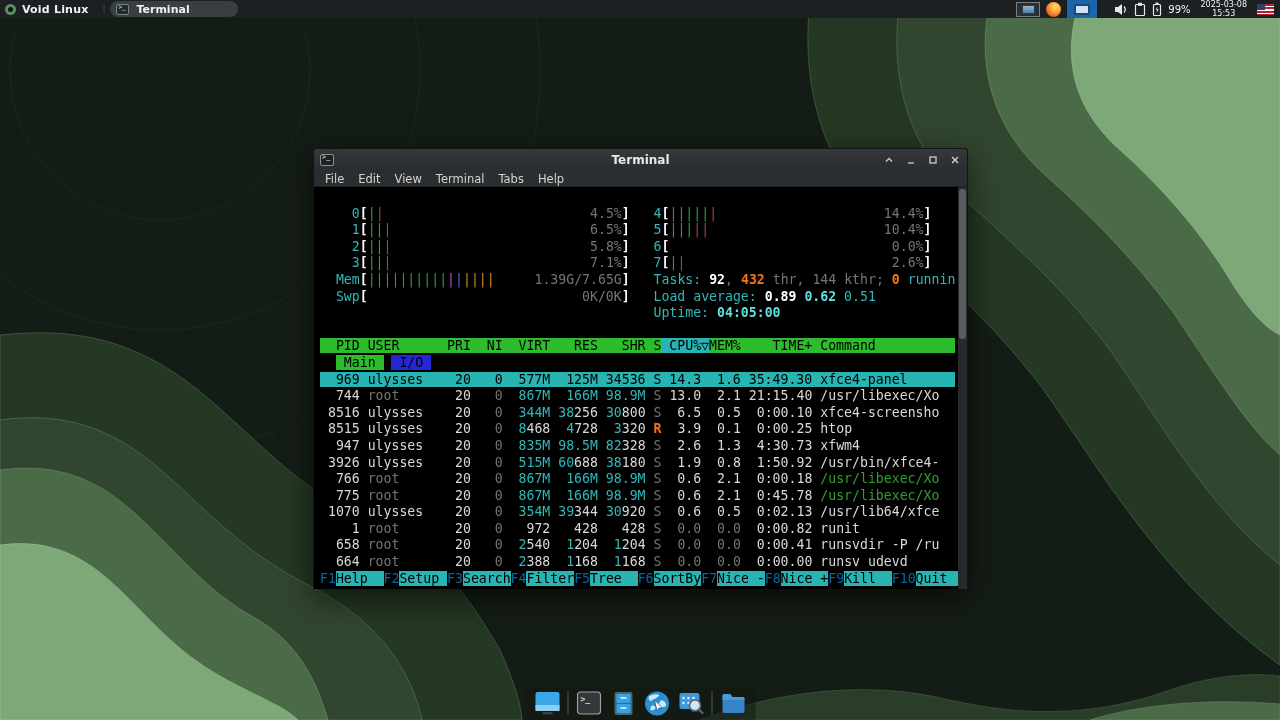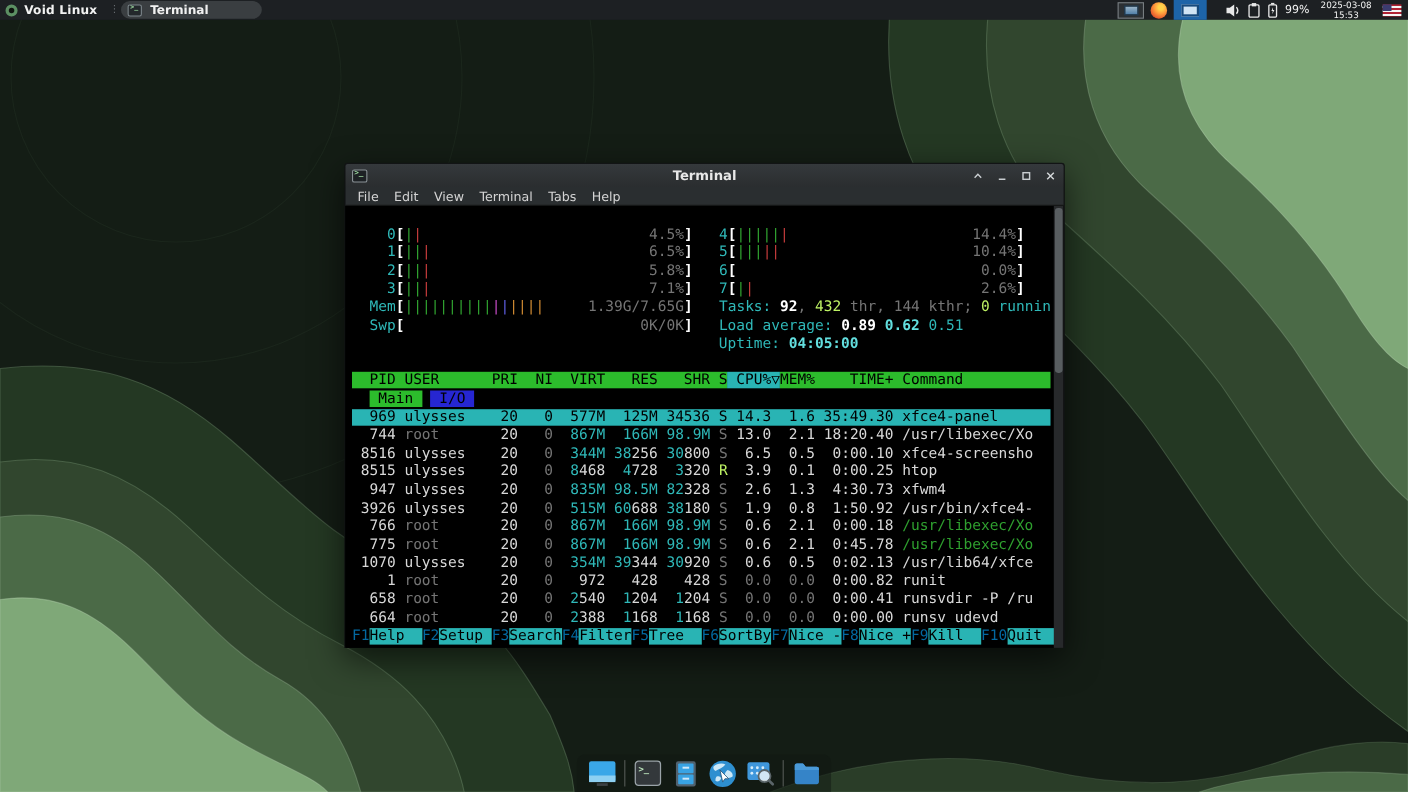--- a/index.html
+++ b/index.html
@@ -53,21 +53,21 @@
   .menubar { height:17px; background:#2a2e30; border-bottom:1px solid #1e2122;
              display:flex; align-items:flex-end; padding-left:4px; }
   .menu-item { font-size:11.5px; color:#d4d4d4; padding:0 7px; }
 
   
   .term { position:relative; height:402px; background:#000; overflow:hidden;
           font-family:"DejaVu Sans Mono",monospace; font-size:13.2px; line-height:16.6px;
           padding:2px 0 0 6px; color:#d8d8d8; }
   .hl { white-space:pre; height:16.6px; }
   .cy{color:#2fb8b8}.cyB{color:#62dede;font-weight:bold}.wh{color:#d8d8d8}.whB{color:#ffffff;font-weight:bold}
-  .gy{color:#757575}.gn{color:#2fa02f}.gnB{color:#bef264;font-weight:normal}.rd{color:#c03a3a}
+  .gy{color:#757575}.gn{color:#2fa02f}.gnB{color:#f97316;font-weight:bold}.rd{color:#c03a3a}
   .mg{color:#c24ac2}.bl{color:#5d5de0}.or{color:#cb8731}
   .sel{background:#29b4b4;color:#000}
   .hdrG{background:#2cbc2c;color:#000}
   .hdrC{background:#29b4b4;color:#000}
   .tabG{background:#2cbc2c;color:#000}
   .tabB{background:#2626d2;color:#000}
   .fk{color:#0369a1}
   .fb{background:#29b4b4;color:#000}
   .term-scroll { position:absolute; right:0; top:0; bottom:0; width:9px; background:#27292b; }
   .term-thumb { position:absolute; top:2px; left:1px; width:7px; height:150px; background:#585d60; border-radius:3px; }
@@ -184,21 +184,21 @@
           <div class="hl"><span>    </span><span class="cy">1</span><span class="whB">[</span><span class="gn">||</span><span class="rd">|</span><span>                         </span><span class="gy">6.5%</span><span class="whB">]</span><span>   </span><span class="cy">5</span><span class="whB">[</span><span class="gn">|||</span><span class="rd">||</span><span>                      </span><span class="gy">10.4%</span><span class="whB">]</span></div>
           <div class="hl"><span>    </span><span class="cy">2</span><span class="whB">[</span><span class="gn">||</span><span class="rd">|</span><span>                         </span><span class="gy">5.8%</span><span class="whB">]</span><span>   </span><span class="cy">6</span><span class="whB">[</span><span>                            </span><span class="gy">0.0%</span><span class="whB">]</span></div>
           <div class="hl"><span>    </span><span class="cy">3</span><span class="whB">[</span><span class="gn">||</span><span class="rd">|</span><span>                         </span><span class="gy">7.1%</span><span class="whB">]</span><span>   </span><span class="cy">7</span><span class="whB">[</span><span class="gn">|</span><span class="rd">|</span><span>                          </span><span class="gy">2.6%</span><span class="whB">]</span></div>
           <div class="hl"><span>  </span><span class="cy">Mem</span><span class="whB">[</span><span class="gn">||||||||||</span><span class="mg">|</span><span class="bl">|</span><span class="or">||||</span><span>     </span><span class="gy">1.39G/7.65G</span><span class="whB">]</span><span>   </span><span class="cy">Tasks: </span><span class="whB">92</span><span class="gy">, </span><span class="gnB">432</span><span class="gy"> thr, </span><span class="gy">144</span><span class="gy"> kthr; </span><span class="gnB">0</span><span class="cy"> runnin</span></div>
           <div class="hl"><span>  </span><span class="cy">Swp</span><span class="whB">[</span><span>                           </span><span class="gy">0K/0K</span><span class="whB">]</span><span>   </span><span class="cy">Load average: </span><span class="whB">0.89 </span><span class="cyB">0.62 </span><span class="cy">0.51</span></div>
           <div class="hl"><span>                                          </span><span class="cy">Uptime: </span><span class="cyB">04:05:00</span></div>
           <div class="hl">&nbsp;</div>
           <div class="hl"><span class="hdrG">  PID USER      PRI  NI  VIRT   RES   SHR S</span><span class="hdrC"> CPU%▽</span><span class="hdrG">MEM%    TIME+ Command          </span></div>
           <div class="hl"><span>  </span><span class="tabG"> Main </span><span> </span><span class="tabB"> I/O </span></div>
           <div class="hl"><span class="sel">  969 ulysses    20   0  577M  125M 34536 S 14.3  1.6 35:49.30 xfce4-panel      </span></div>
-          <div class="hl"><span class="wh">  744 </span><span class="gy">root      </span><span class="wh"> 20</span><span class="gy">   0</span><span class="cy">  867M</span><span class="cy">  166M</span><span class="cy"> 98.9M</span><span class="gy"> S</span><span class="wh"> 13.0</span><span class="wh">  2.1</span><span class="wh"> 18:20.40</span><span class="wh"> /usr/libexec/Xo</span></div>
+          <div class="hl"><span class="wh">  744 </span><span class="gy">root      </span><span class="wh"> 20</span><span class="gy">   0</span><span class="cy">  867M</span><span class="cy">  166M</span><span class="cy"> 98.9M</span><span class="gy"> S</span><span class="wh"> 13.0</span><span class="wh">  2.1</span><span class="wh"> 21:15.40</span><span class="wh"> /usr/libexec/Xo</span></div>
           <div class="hl"><span class="wh"> 8516 </span><span class="wh">ulysses   </span><span class="wh"> 20</span><span class="gy">   0</span><span class="cy">  344M</span><span class="cy"> 38</span><span class="wh">256</span><span class="cy"> 30</span><span class="wh">800</span><span class="gy"> S</span><span class="wh">  6.5</span><span class="wh">  0.5</span><span class="wh">  0:00.10</span><span class="wh"> xfce4-screensho</span></div>
           <div class="hl"><span class="wh"> 8515 </span><span class="wh">ulysses   </span><span class="wh"> 20</span><span class="gy">   0</span><span class="cy">  8</span><span class="wh">468</span><span class="cy">  4</span><span class="wh">728</span><span class="cy">  3</span><span class="wh">320</span><span> </span><span class="gnB">R</span><span class="wh">  3.9</span><span class="wh">  0.1</span><span class="wh">  0:00.25</span><span class="wh"> htop</span></div>
           <div class="hl"><span class="wh">  947 </span><span class="wh">ulysses   </span><span class="wh"> 20</span><span class="gy">   0</span><span class="cy">  835M</span><span class="cy"> 98.5M</span><span class="cy"> 82</span><span class="wh">328</span><span class="gy"> S</span><span class="wh">  2.6</span><span class="wh">  1.3</span><span class="wh">  4:30.73</span><span class="wh"> xfwm4</span></div>
           <div class="hl"><span class="wh"> 3926 </span><span class="wh">ulysses   </span><span class="wh"> 20</span><span class="gy">   0</span><span class="cy">  515M</span><span class="cy"> 60</span><span class="wh">688</span><span class="cy"> 38</span><span class="wh">180</span><span class="gy"> S</span><span class="wh">  1.9</span><span class="wh">  0.8</span><span class="wh">  1:50.92</span><span class="wh"> /usr/bin/xfce4-</span></div>
           <div class="hl"><span class="wh">  766 </span><span class="gy">root      </span><span class="wh"> 20</span><span class="gy">   0</span><span class="cy">  867M</span><span class="cy">  166M</span><span class="cy"> 98.9M</span><span class="gy"> S</span><span class="wh">  0.6</span><span class="wh">  2.1</span><span class="wh">  0:00.18</span><span class="gn"> /usr/libexec/Xo</span></div>
           <div class="hl"><span class="wh">  775 </span><span class="gy">root      </span><span class="wh"> 20</span><span class="gy">   0</span><span class="cy">  867M</span><span class="cy">  166M</span><span class="cy"> 98.9M</span><span class="gy"> S</span><span class="wh">  0.6</span><span class="wh">  2.1</span><span class="wh">  0:45.78</span><span class="gn"> /usr/libexec/Xo</span></div>
           <div class="hl"><span class="wh"> 1070 </span><span class="wh">ulysses   </span><span class="wh"> 20</span><span class="gy">   0</span><span class="cy">  354M</span><span class="cy"> 39</span><span class="wh">344</span><span class="cy"> 30</span><span class="wh">920</span><span class="gy"> S</span><span class="wh">  0.6</span><span class="wh">  0.5</span><span class="wh">  0:02.13</span><span class="wh"> /usr/lib64/xfce</span></div>
           <div class="hl"><span class="wh">    1 </span><span class="gy">root      </span><span class="wh"> 20</span><span class="gy">   0</span><span class="wh">   972</span><span class="wh">   428</span><span class="wh">   428</span><span class="gy"> S</span><span class="gy">  0.0</span><span class="gy">  0.0</span><span class="wh">  0:00.82</span><span class="wh"> runit</span></div>
           <div class="hl"><span class="wh">  658 </span><span class="gy">root      </span><span class="wh"> 20</span><span class="gy">   0</span><span class="cy">  2</span><span class="wh">540</span><span class="cy">  1</span><span class="wh">204</span><span class="cy">  1</span><span class="wh">204</span><span class="gy"> S</span><span class="gy">  0.0</span><span class="gy">  0.0</span><span class="wh">  0:00.41</span><span class="wh"> runsvdir -P /ru</span></div>
           <div class="hl"><span class="wh">  664 </span><span class="gy">root      </span><span class="wh"> 20</span><span class="gy">   0</span><span class="cy">  2</span><span class="wh">388</span><span class="cy">  1</span><span class="wh">168</span><span class="cy">  1</span><span class="wh">168</span><span class="gy"> S</span><span class="gy">  0.0</span><span class="gy">  0.0</span><span class="wh">  0:00.00</span><span class="wh"> runsv udevd</span></div>

